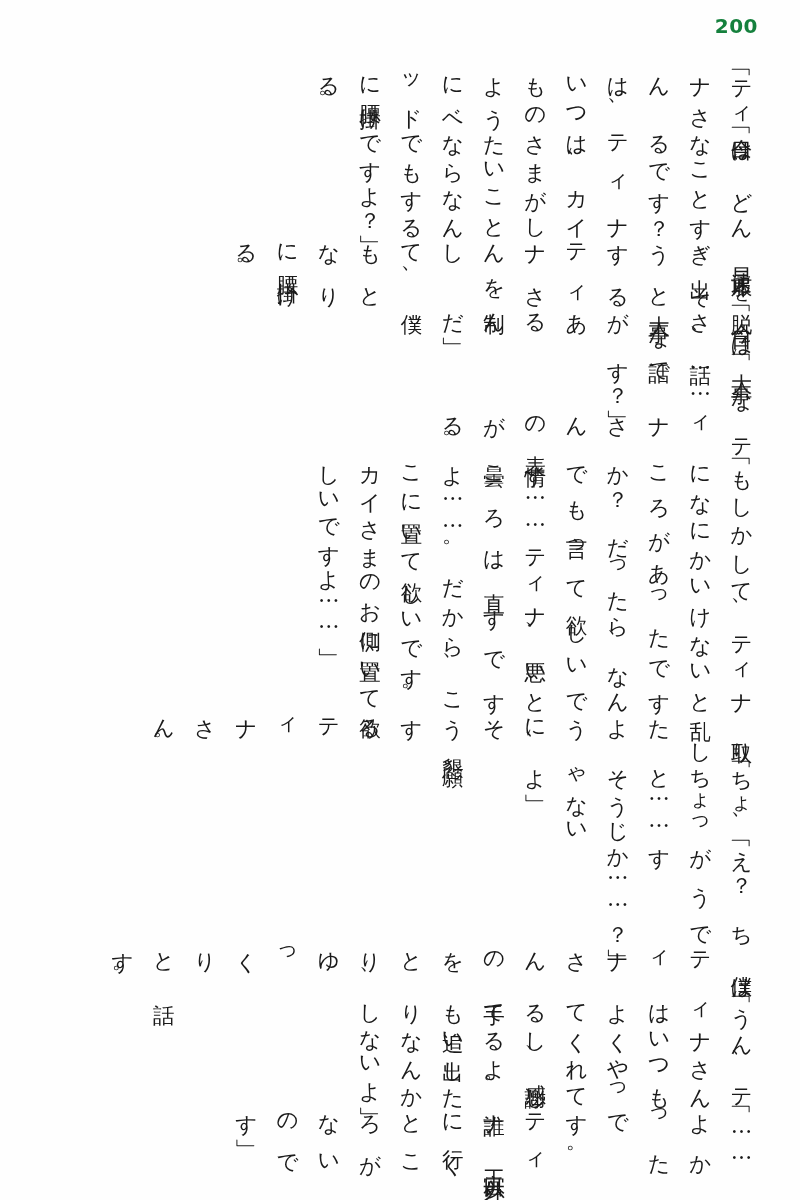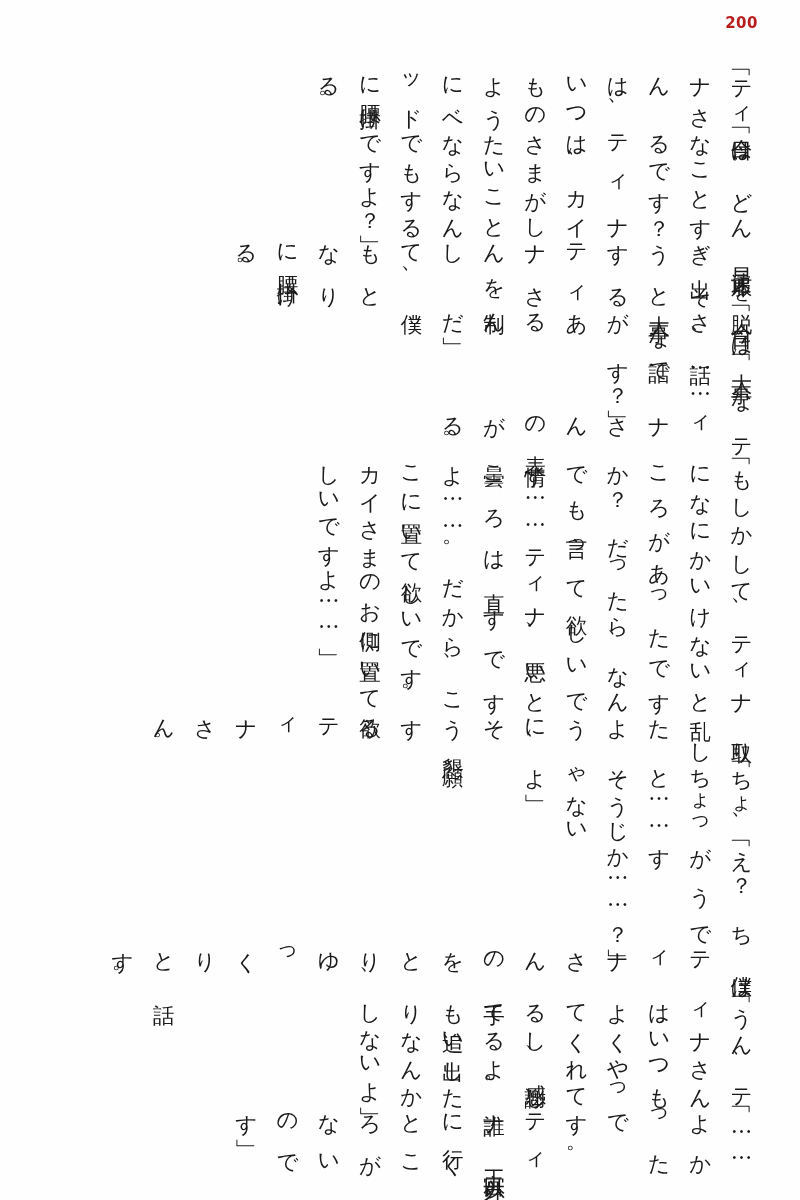--- a/index.html
+++ b/index.html
@@ -19,24 +19,24 @@
     width: 800px;
     height: 1200px;
     background: #fefefe;
     box-sizing: border-box;
   }
   #page-number {
     position: absolute;
     top: 14px;
     right: 42px;
     font-family: "DejaVu Sans", "Liberation Sans", sans-serif;
-    font-size: 15px;
+    font-size: 20px;
     font-weight: bold;
     letter-spacing: 0.5px;
-    color: #b91c1c;
+    color: #15803d;
   }
   #text-body {
     position: absolute;
     top: 62px;
     left: 40px;
     right: 38px;
     bottom: 34px;
     writing-mode: vertical-rl;
     text-orientation: upright;
     direction: ltr;

